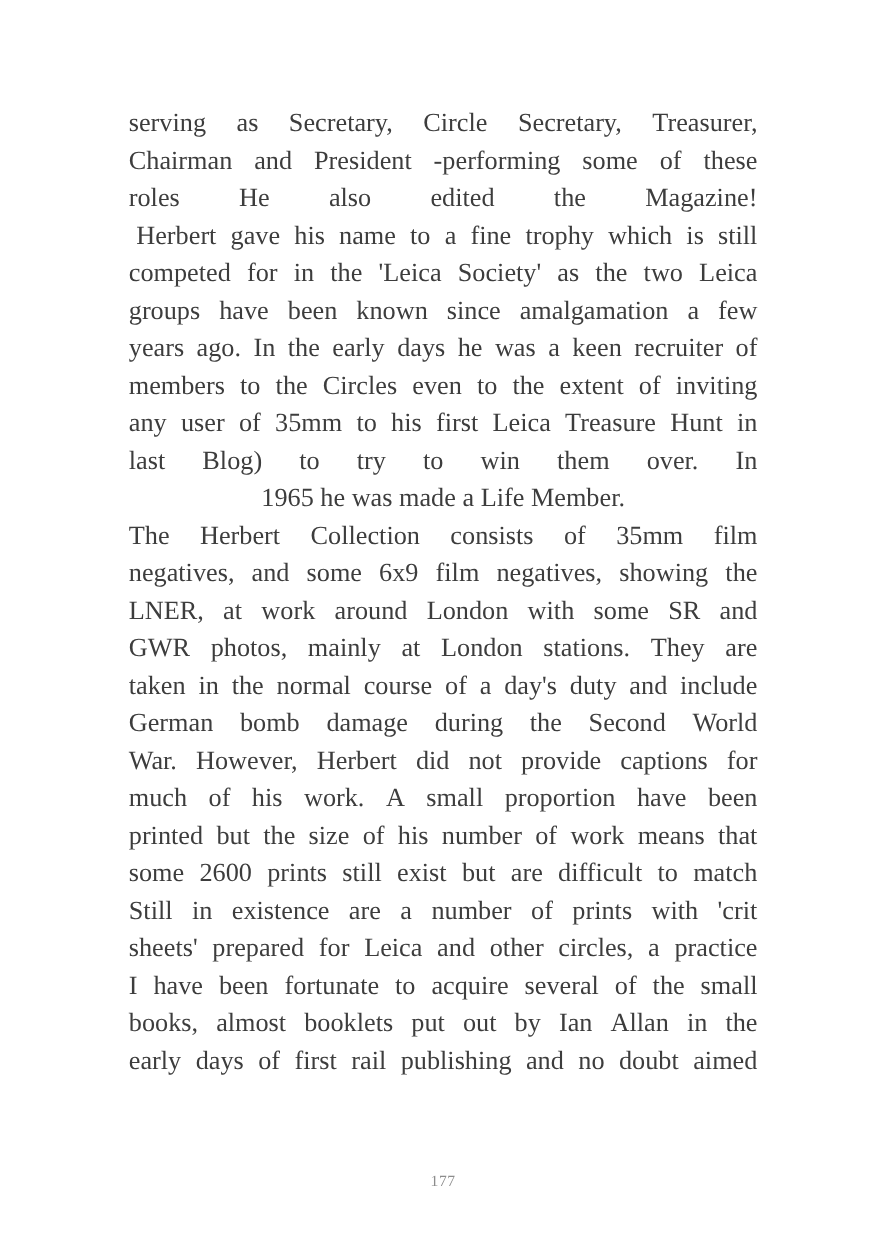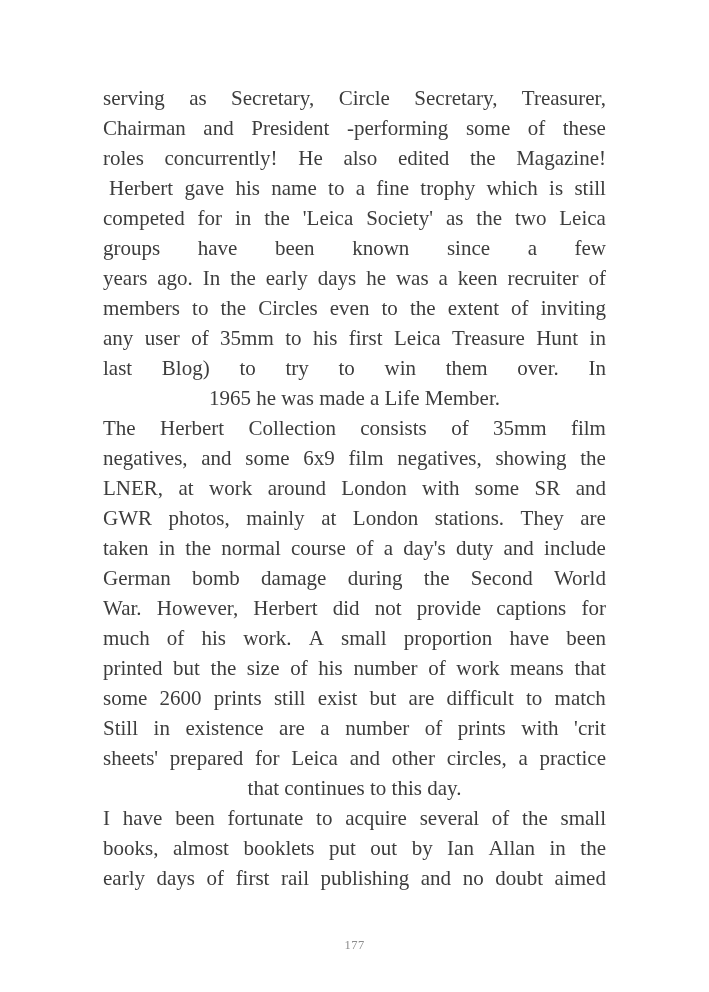--- a/index.html
+++ b/index.html
@@ -73,21 +73,20 @@
         <span>Chairman</span>
         <span>and</span>
         <span>President</span>
         <span>-performing</span>
         <span>some</span>
         <span>of</span>
         <span>these</span>
       </p>
       <p class="line justify">
         <span>roles</span>
-        <span>concurrently!</span>
         <span>He</span>
         <span>also</span>
         <span>edited</span>
         <span>the</span>
         <span>Magazine!</span>
       </p>
       <p class="line justify indent">
         <span>Herbert</span>
         <span>gave</span>
         <span>his</span>
@@ -111,20 +110,21 @@
         <span>the</span>
         <span>two</span>
         <span>Leica</span>
       </p>
       <p class="line justify">
         <span>groups</span>
         <span>have</span>
         <span>been</span>
         <span>known</span>
         <span>since</span>
+        <span>amalgamation</span>
         <span>a</span>
         <span>few</span>
       </p>
       <p class="line justify">
         <span>years</span>
         <span>ago.</span>
         <span>In</span>
         <span>the</span>
         <span>early</span>
         <span>days</span>
@@ -296,21 +296,20 @@
         <span>sheets'</span>
         <span>prepared</span>
         <span>for</span>
         <span>Leica</span>
         <span>and</span>
         <span>other</span>
         <span>circles,</span>
         <span>a</span>
         <span>practice</span>
       </p>
-      <p class="line">that continues to this day.</p>
       <p class="line justify">
         <span>I</span>
         <span>have</span>
         <span>been</span>
         <span>fortunate</span>
         <span>to</span>
         <span>acquire</span>
         <span>several</span>
         <span>of</span>
         <span>the</span>

